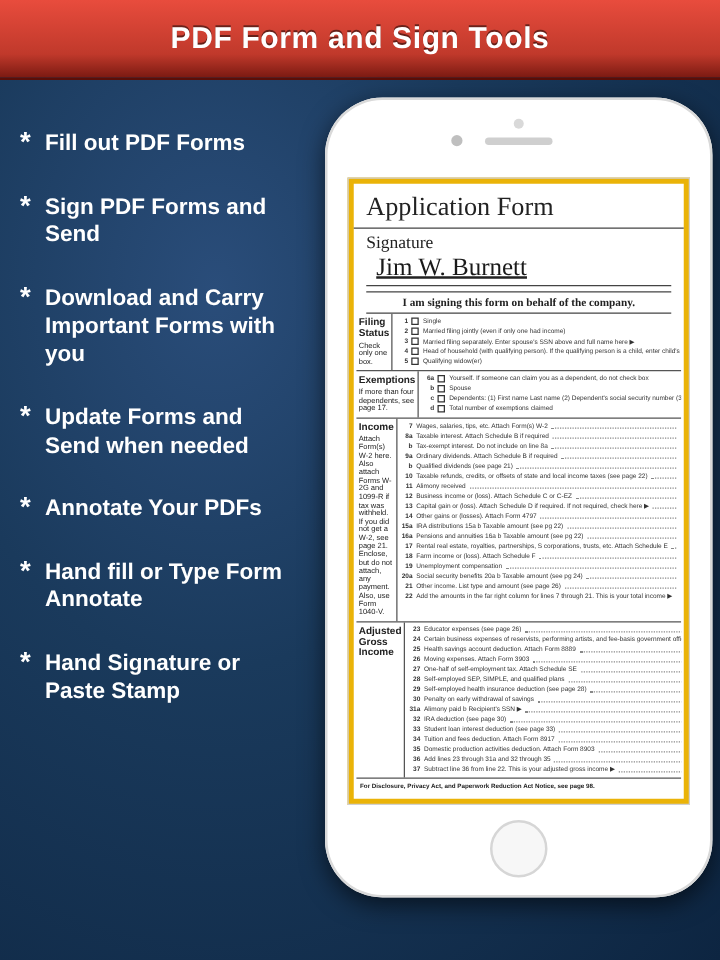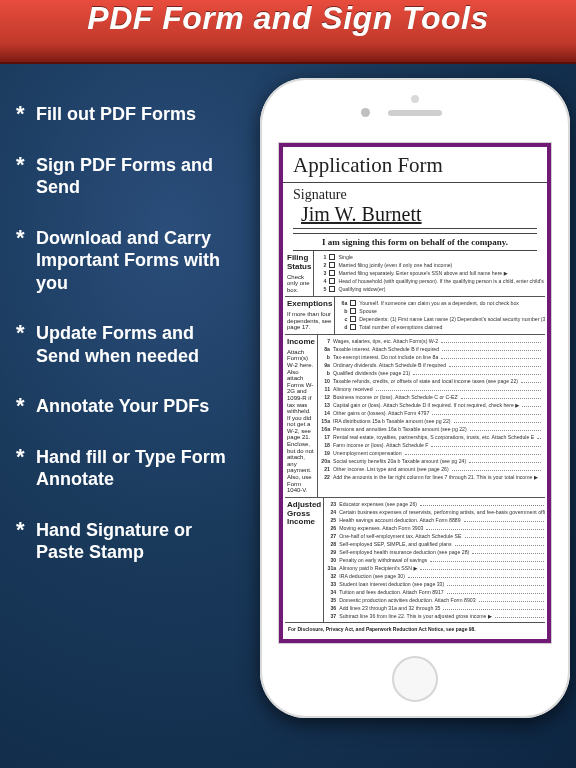--- a/index.html
+++ b/index.html
@@ -8,28 +8,27 @@
     width: 576px;
     height: 768px;
     background: radial-gradient(ellipse at 30% 30%, #2a4d7a 0%, #1a3a5c 40%, #0d2541 100%);
     position: relative;
   }
   .top-bar {
     height: 64px;
     background: linear-gradient(to bottom, #e84c3d 0%, #c0392b 70%, #7b1a12 100%);
     border-bottom: 2px solid #5a0e08;
     display: flex;
-    align-items: flex-start;
+    align-items: center;
     justify-content: center;
     color: #ffffff;
-    font-size: 32px;
+    font-size: 24px;
     font-weight: bold;
     text-shadow: 0 -1px 0 rgba(0,0,0,0.5);
     letter-spacing: 0.5px;
-    font-style: italic;
   }
   .body-row {
     position: absolute;
     top: 64px;
     left: 0;
     right: 0;
     bottom: 0;
     display: flex;
   }
   .features {
@@ -116,21 +115,21 @@
     border: 2px solid #d6d6d6;
     border-radius: 50%;
     background: #f7f7f7;
   }
   .screen {
     position: absolute;
     top: 60px;
     left: 14px;
     right: 14px;
     bottom: 70px;
-    background: #701a75;
+    background: #eab308;
     border: 1px solid #d0d0d0;
     overflow: hidden;
   }
   .doc {
     position: absolute;
     inset: 4px;
     background: #ffffff;
     font-family: "Times New Roman", Times, serif;
     color: #222;
   }

